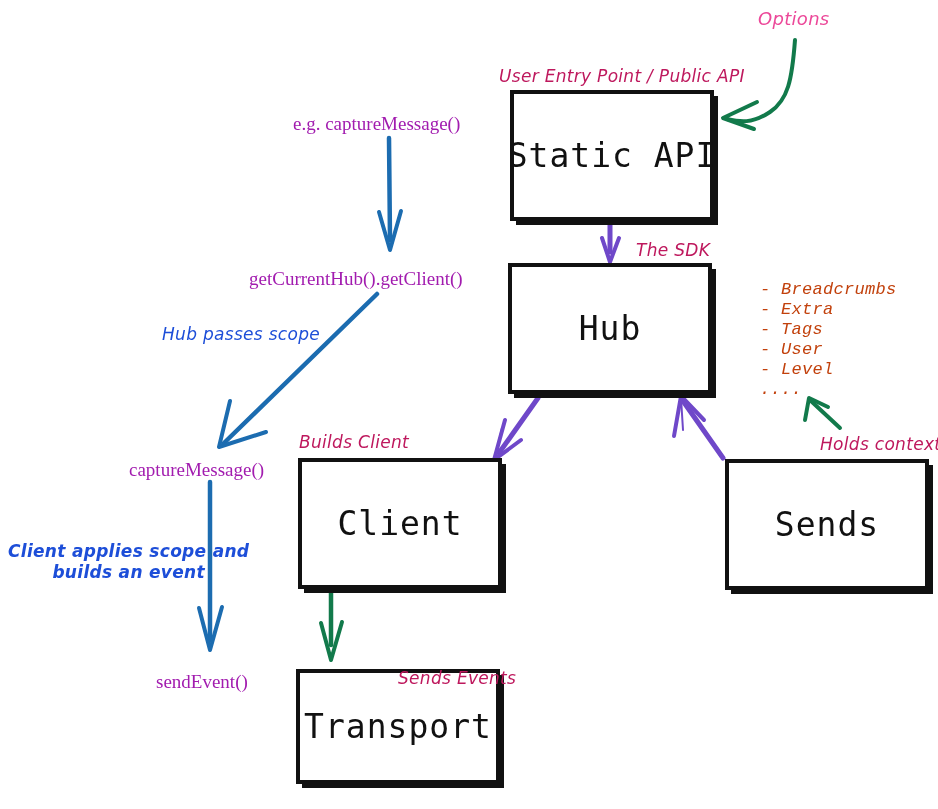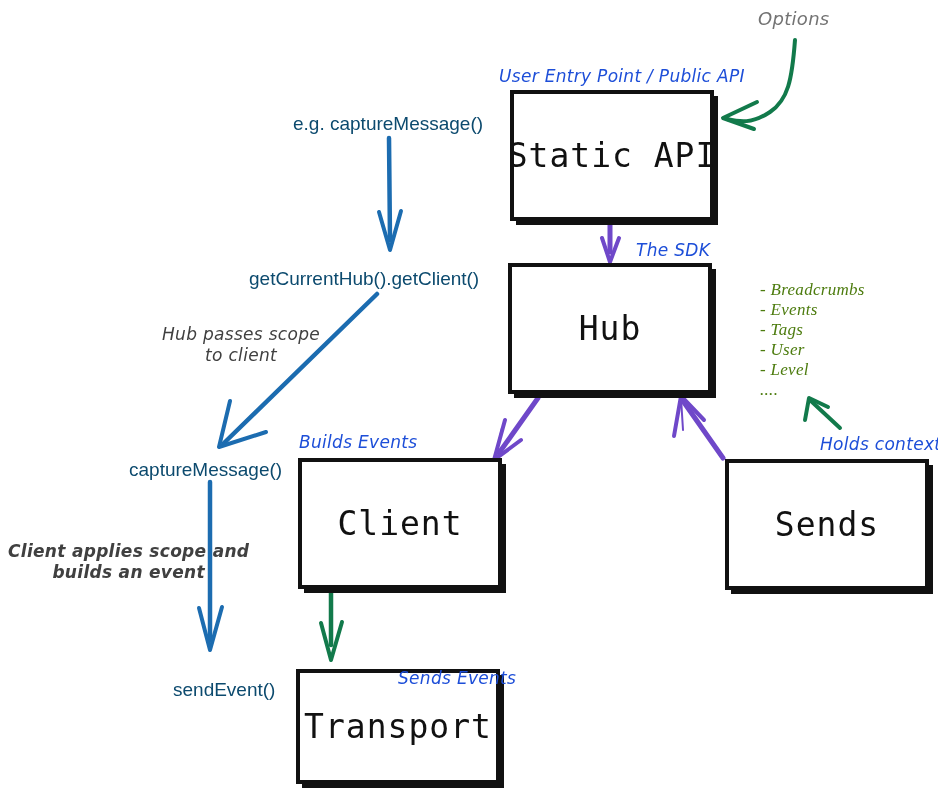--- a/index.html
+++ b/index.html
@@ -38,42 +38,42 @@
   .node-label {
     font-family: "DejaVu Sans Mono", monospace;
     font-size: 33px;
     color: #111111;
     letter-spacing: 1px;
     white-space: nowrap;
     text-align: center;
   }
   .code-label {
     position: absolute;
-    font-family: Liberation Sans, sans-serif;
+    font-family: Liberation Serif, serif;
     font-size: 19px;
-    color: #0c4a6e;
+    color: #a21caf;
     white-space: nowrap;
   }
   .hand {
     position: absolute;
     font-family: "DejaVu Sans", sans-serif;
     font-size: 17px;
     white-space: nowrap;
     letter-spacing: 0.3px;
     font-style: italic;
   }
-  .hand.purple { color: #1d4ed8; }
-  .hand.green  { color: #737373; }
-  .hand.blue   { color: #404040; }
+  .hand.purple { color: #be185d; }
+  .hand.green  { color: #ec4899; }
+  .hand.blue   { color: #1d4ed8; }
   .hand.center { text-align: center; }
   .ctx-list {
     position: absolute;
-    font-family: Liberation Serif, serif;
+    font-family: Liberation Mono, monospace;
     font-size: 17px;
-    color: #4d7c0f;
+    color: #c2410c;
     font-style: italic;
     line-height: 20px;
     letter-spacing: 0.3px;
   }
   .ctx-list div { white-space: nowrap; }
 </style>
 </head>
 <body>
 
 <div id="canvas">
@@ -148,46 +148,45 @@
   <div class="node" style="left:296px; top:669px; width:204px; height:115px;">
     <span class="node-label">Transport</span>
   </div>
 
   <div class="code-label" style="left:293px; top:113px;">e.g. captureMessage()</div>
 
   <div class="code-label" style="left:249px; top:268px;">getCurrentHub().getClient()</div>
 
   <div class="code-label" style="left:129px; top:459px;text-align:right;">captureMessage()</div>
 
-  <div class="code-label" style="left:173px; top:671px;margin-top:8px;">sendEvent()</div>
+  <div class="code-label" style="left:156px; top:671px;">sendEvent()</div>
 
   <div class="hand purple" style="left:499px; top:66px;">User Entry Point / Public API</div>
 
   <div class="hand green" style="left:758px; top:8px; font-size:18px;">Options</div>
 
   <div class="hand purple" style="left:636px; top:240px;">The SDK</div>
 
-  <div class="hand purple" style="left:299px; top:432px;">Builds Events</div>
+  <div class="hand purple" style="left:299px; top:432px;">Builds Client</div>
 
   <div class="hand purple" style="left:398px; top:668px;">Sends Events</div>
 
   <div class="hand purple" style="left:820px; top:434px;">Holds context</div>
 
   <div class="hand blue center" style="left:162px; top:324px; line-height:21px;">
     <div>Hub passes scope</div>
-    <div>to client</div>
   </div>
 
   <div class="hand blue center" style="left:8px; top:541px; line-height:21px;font-weight:bold;">
     <div>Client applies scope and</div>
     <div>builds an event</div>
   </div>
 
   <div class="ctx-list" style="left:760px; top:280px;">
     <div>- Breadcrumbs</div>
-    <div>- Events</div>
+    <div>- Extra</div>
     <div>- Tags</div>
     <div>- User</div>
     <div>- Level</div>
     <div>....</div>
   </div>
 
 </div>
 
 </body></html>

